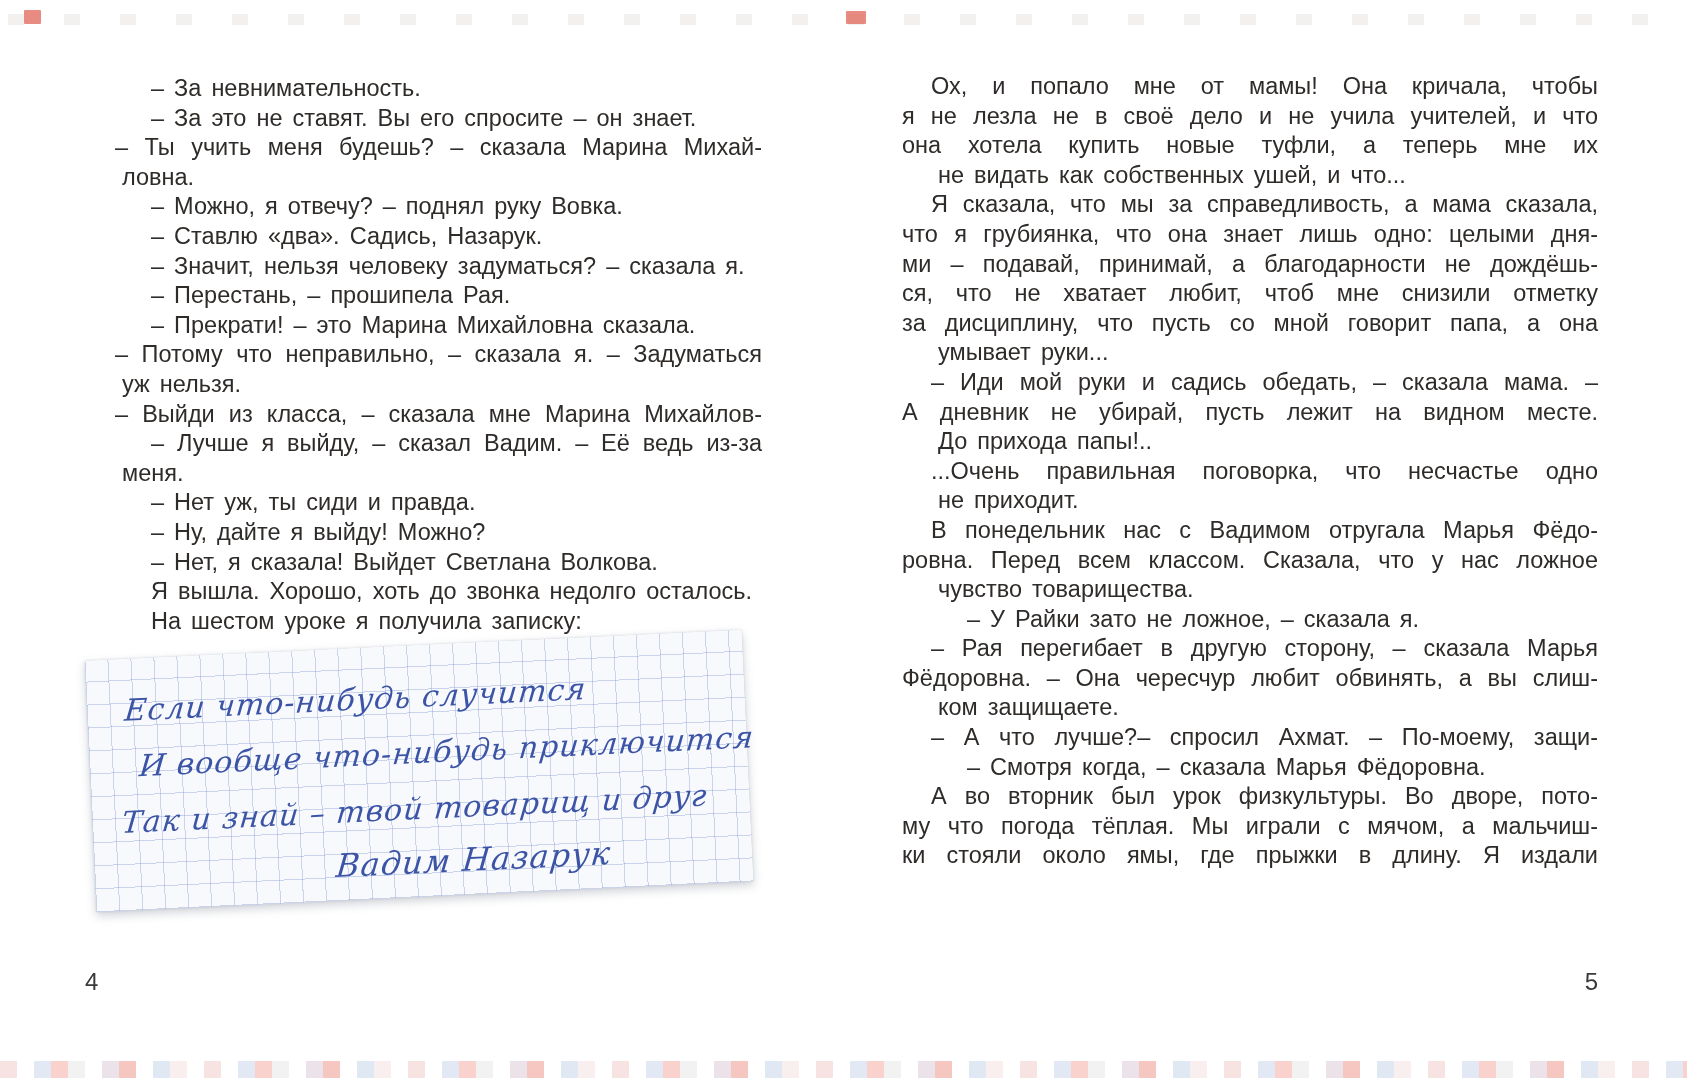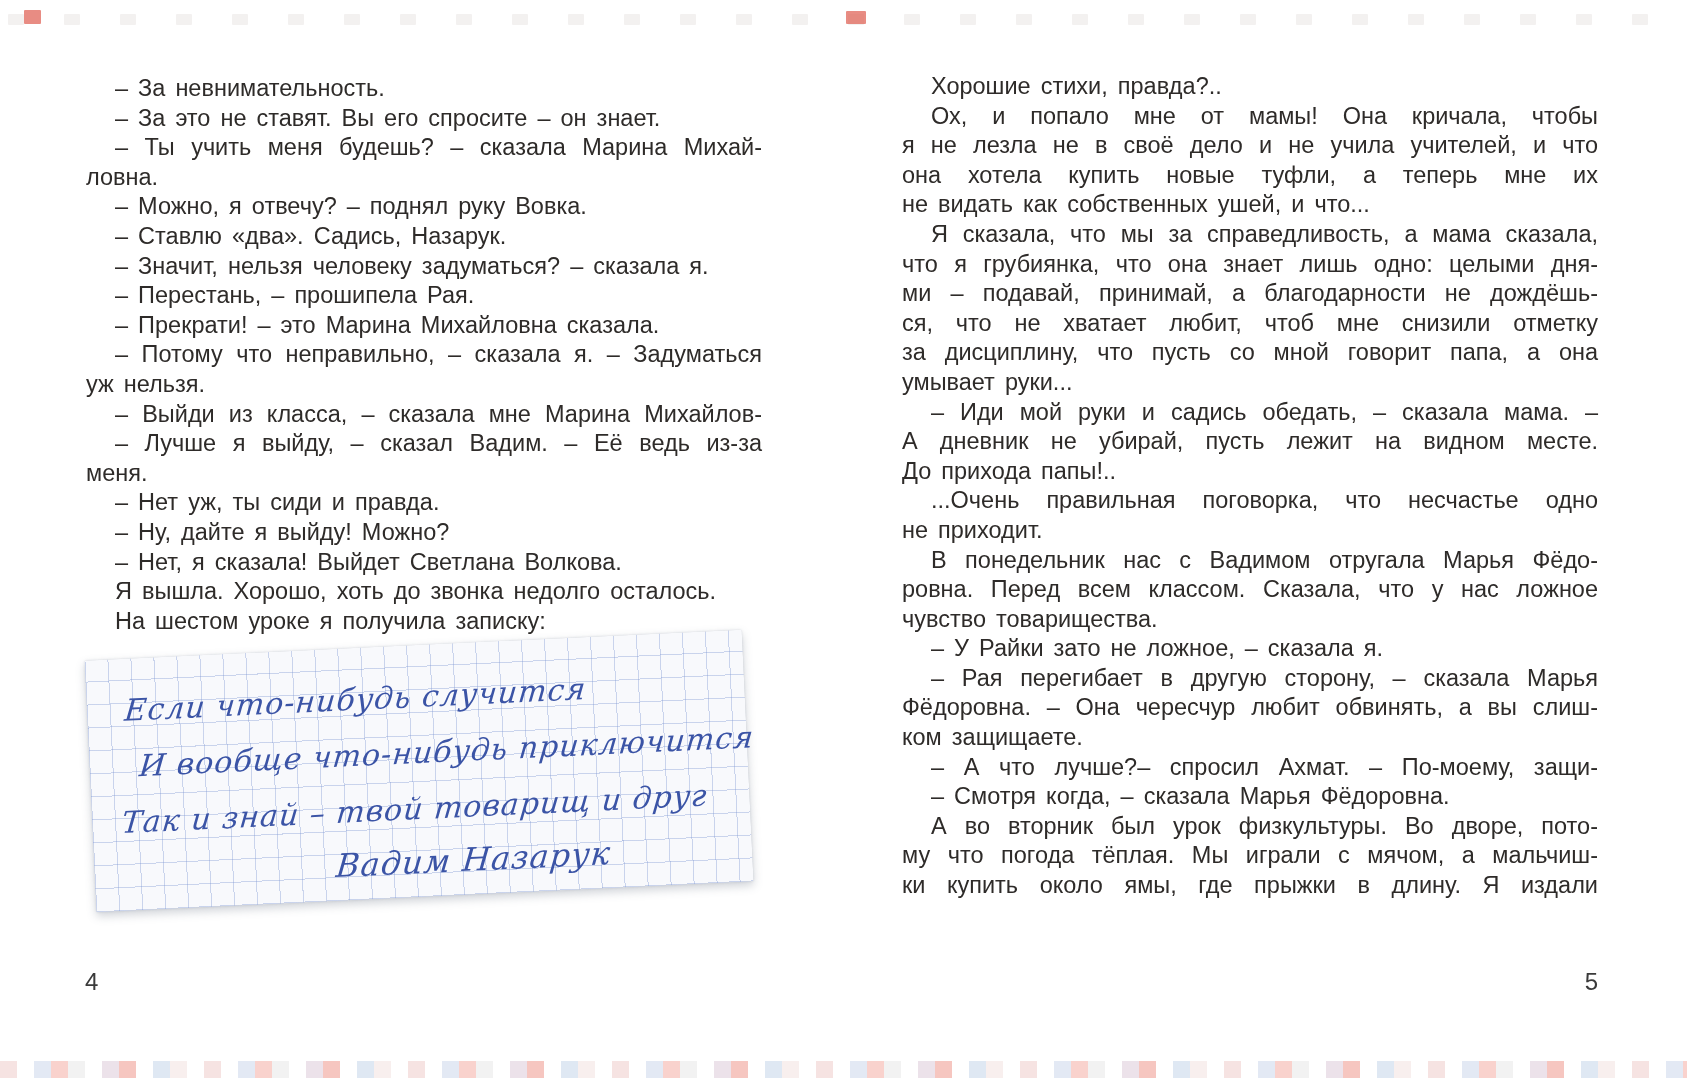--- a/index.html
+++ b/index.html
@@ -21,21 +21,21 @@
   }
   .text-block-left{ left:86px;  top:74px; width:676px; }
   .text-block-right{ left:902px; top:72px; width:696px; }
   .para{ margin:0; }
   .line{
     text-align:justify;
     text-align-last:justify;
     word-spacing:3.5px;
     white-space:normal;
   }
-  .line.last{ text-align-last:left; }
+  .line.last{ text-align-last:left;margin-left:36px; }
   .line.first{ text-indent:29px; }
 
   .pagenum{
     position:absolute; top:968px;
     font-size:24px; color:#3a3a3a;
   }
   .pagenum-left{ left:85px; }
   .pagenum-right{ left:902px; width:696px; text-align:right; }
 
   
@@ -137,23 +137,20 @@
       <div class="note-line nl2">Так и знай – твой товарищ и друг</div>
       <div class="note-line nl3">Вадим Назарук</div>
     </div>
 
     <div class="pagenum pagenum-left">4</div>
   </div>
 
   <div>
     <div class="text-block text-block-right" id="right-text">
         <div class="para">
-          <div class="line first last">Хорошие стихи, правда?..</div>
-        </div>
-        <div class="para">
           <div class="line first">Ох, и попало мне от мамы! Она кричала, чтобы</div>
           <div class="line">я не лезла не в своё дело и не учила учителей, и что</div>
           <div class="line">она хотела купить новые туфли, а теперь мне их</div>
           <div class="line last">не видать как собственных ушей, и что...</div>
         </div>
         <div class="para">
           <div class="line first">Я сказала, что мы за справедливость, а мама сказала,</div>
           <div class="line">что я грубиянка, что она знает лишь одно: целыми дня-</div>
           <div class="line">ми – подавай, принимай, а благодарности не дождёшь-</div>
           <div class="line">ся, что не хватает любит, чтоб мне снизили отметку</div>
@@ -184,21 +181,21 @@
         </div>
         <div class="para">
           <div class="line first">– А что лучше?– спросил Ахмат. – По-моему, защи-</div>
         </div>
         <div class="para">
           <div class="line first last">– Смотря когда, – сказала Марья Фёдоровна.</div>
         </div>
         <div class="para">
           <div class="line first">А во вторник был урок физкультуры. Во дворе, пото-</div>
           <div class="line">му что погода тёплая. Мы играли с мячом, а мальчиш-</div>
-          <div class="line">ки купить около ямы, где прыжки в длину. Я издали</div>
+          <div class="line">ки стояли около ямы, где прыжки в длину. Я издали</div>
         </div>
       </div>
 
     <div class="pagenum pagenum-right">5</div>
   </div>
 
   <div class="artifact" id="artifact-layer">
       <div class="top-dash" style="left: 8px; top: 14px; width: 16px; height: 11px; background: rgb(243, 241, 240);"></div>
       <div class="top-dash" style="left: 64px; top: 14px; width: 16px; height: 11px; background: rgb(243, 241, 240);"></div>
       <div class="top-dash" style="left: 120px; top: 14px; width: 16px; height: 11px; background: rgb(243, 241, 240);"></div>

